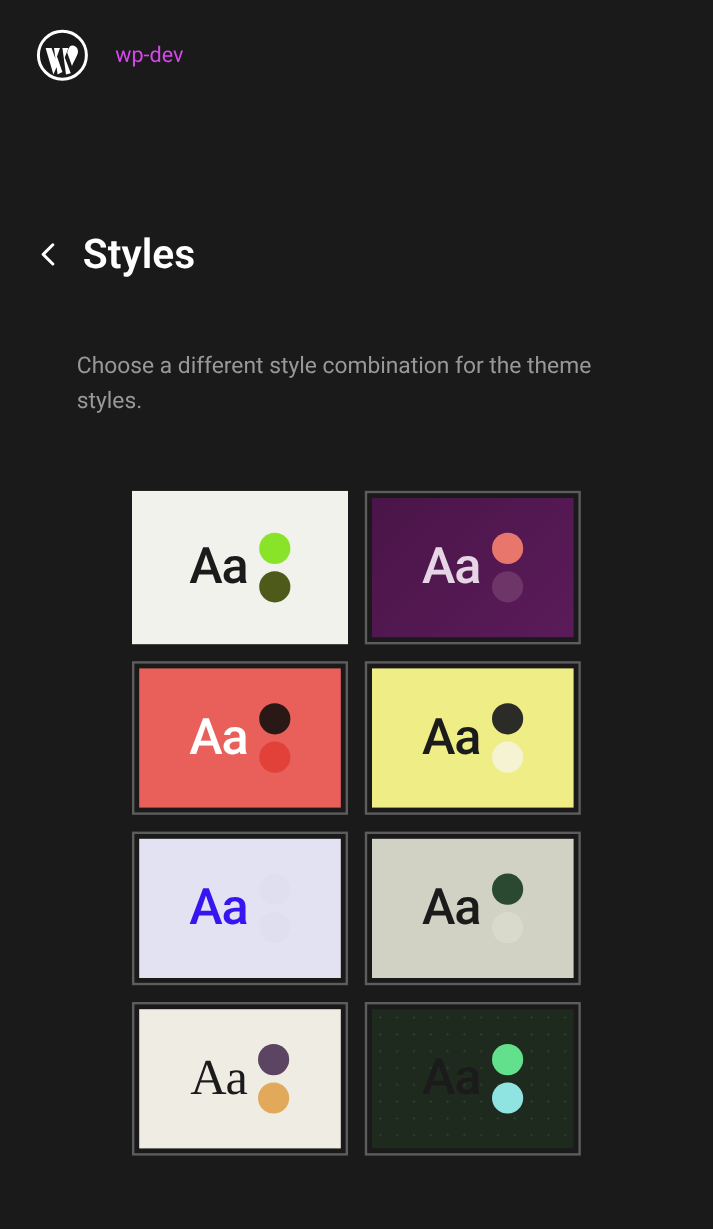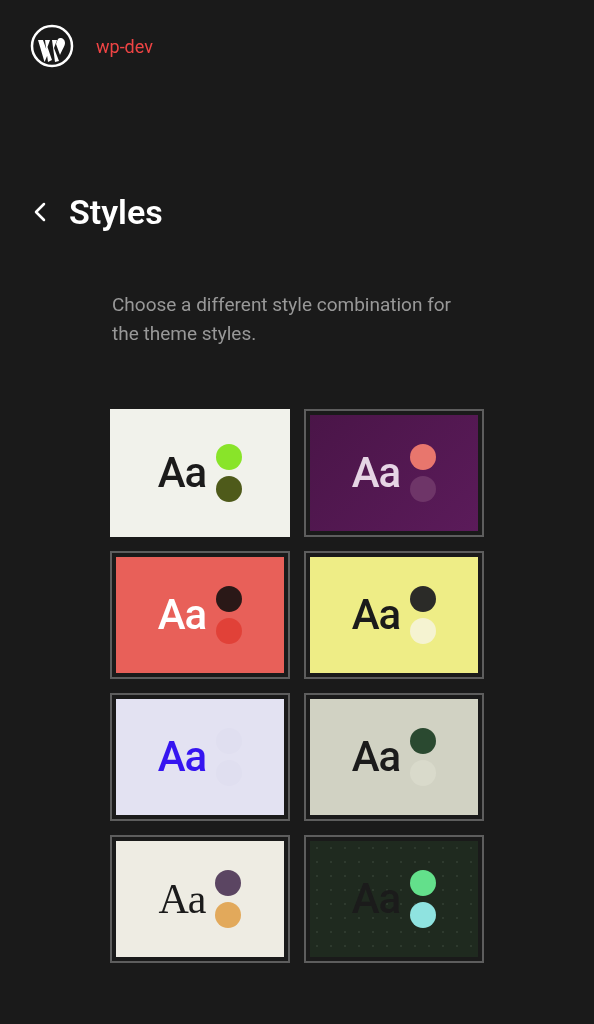--- a/index.html
+++ b/index.html
@@ -24,21 +24,21 @@
     .wp-logo {
       width: 44px;
       height: 44px;
       display: flex;
       align-items: center;
       justify-content: center;
     }
     .site-name {
       font-size: 18px;
       font-weight: 400;
-      color: #ef4444;
+      color: #d946ef;
     }
     .title-row {
       display: flex;
       align-items: center;
       margin-top: 100px;
       padding: 0 30px;
       gap: 19px;
     }
     .back-arrow {
       width: 20px;
@@ -48,21 +48,21 @@
       justify-content: center;
       cursor: pointer;
     }
     .page-title {
       font-size: 34px;
       font-weight: 600;
       color: #ffffff;
     }
     .description {
       margin-top: 58px;
-      padding: 0 112px;
+      padding: 0 64px;
       font-size: 19px;
       color: #989898;
       line-height: 1.55;
     }
     .style-grid {
       margin-top: 60px;
       padding: 0 110px;
       display: grid;
       grid-template-columns: repeat(2, 1fr);
       gap: 14px;

